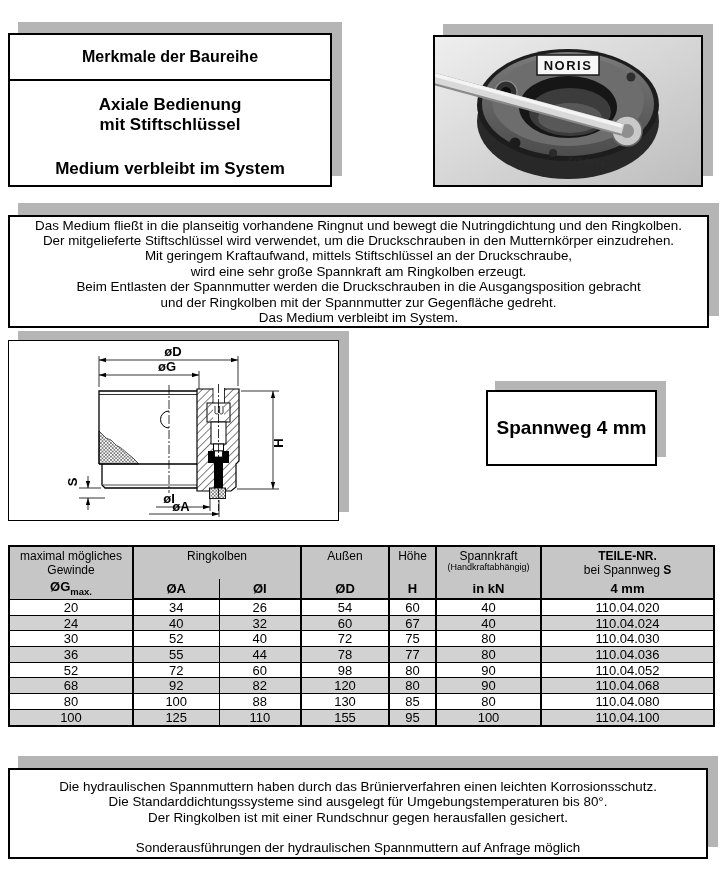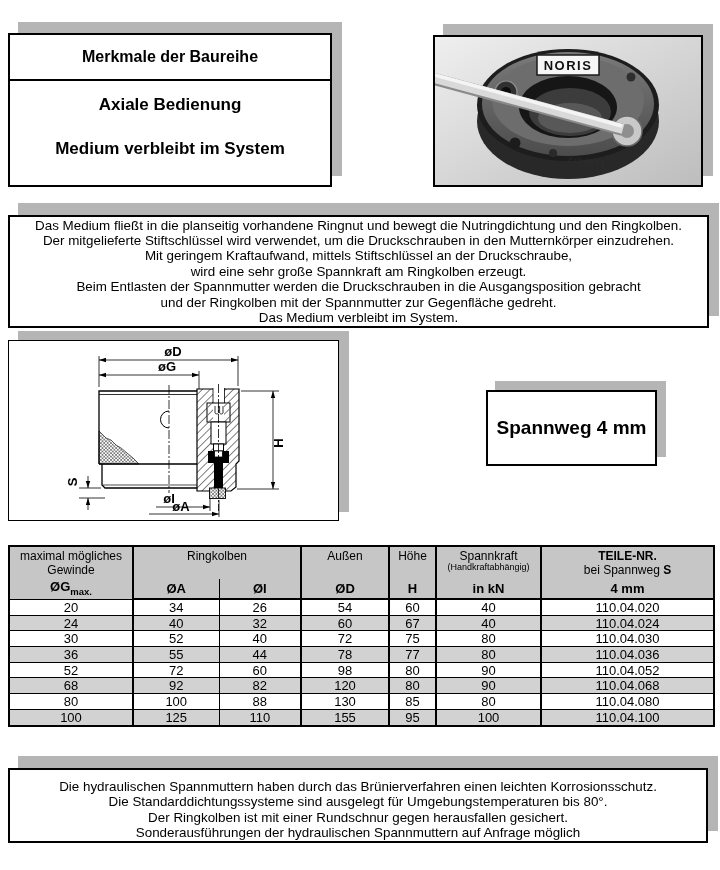--- a/index.html
+++ b/index.html
@@ -65,35 +65,36 @@
   thead tr.h2 th.thin-r, tbody td.thin-r{border-right:1px solid #000;}
   thead tr.h2 th.thin-l, tbody td.thin-l{border-left:1px solid #000;}
   tbody td{
     border:2px solid #000;border-top:1px solid #000;border-bottom:1px solid #000;
     height:14.7px;font-size:13px;line-height:1;
   }
   tbody tr:nth-child(even){background:var(--stripe);}
   tbody td.part{font-weight:normal;}
   
   .notes-box{
-    left:8px;top:768px;width:700px;height:75px;
+    left:8px;top:768px;width:700px;height:91px;
     display:flex;flex-direction:column;justify-content:flex-start;
     padding-top:9px;text-align:center;font-size:13.4px;line-height:15.4px;
     box-shadow:10px -12px 0 0 var(--shadow);
   }
-  .notes-box .gap{}
+  .notes-box .gap{margin-top:15px;}
   text{font-family:"Liberation Sans",sans-serif;}
 </style>
 </head>
 <body>
 
 <div class="box feature-box">
   <div class="feature-title">Merkmale der Baureihe</div>
   <div class="feature-body">
     <div>Axiale Bedienung</div>
+    <div>mit Stiftschlüssel</div>
     <div class="feature-line3">Medium verbleibt im System</div>
   </div>
 </div>
 
 <div class="box photo-box">
   <svg width="266" height="148" viewBox="0 0 266 148">
     <defs>
       <linearGradient id="pbg" x1="0" y1="0" x2="1" y2="1">
         <stop offset="0" stop-color="#efefef"></stop>
           <stop offset="1" stop-color="#bdbdbd"></stop>

